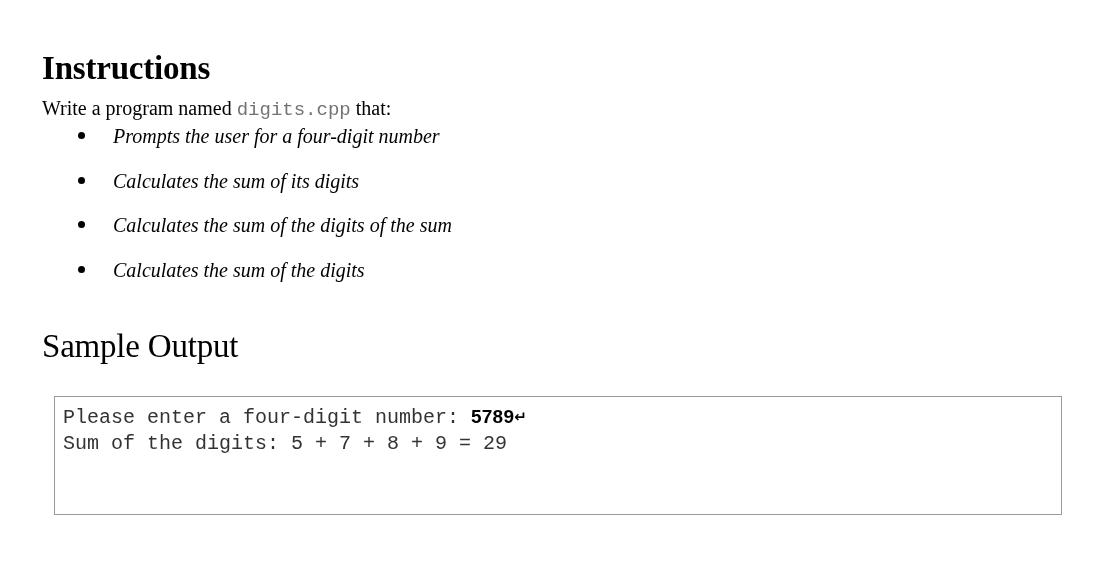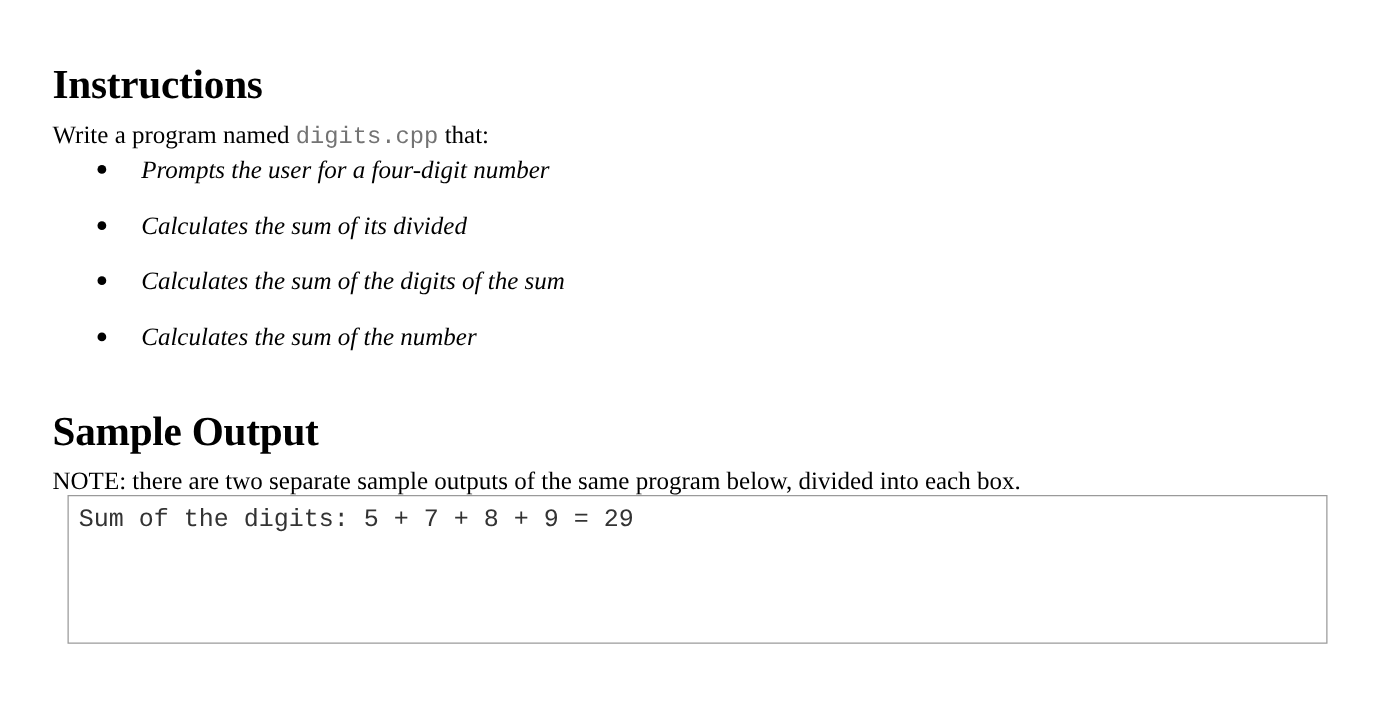--- a/index.html
+++ b/index.html
@@ -82,21 +82,21 @@
     line-height: 24px;
     white-space: nowrap;
     font-style: italic;
   }
 
   .h-sample {
     position: absolute;
     left: 42px;
     top: 305px;
     font-size: 33px;
-    font-weight: bold;
+    font-weight: normal;
     line-height: 38px;
     letter-spacing: -0.2px;
     white-space: nowrap;
   }
 
   .p-note {
     position: absolute;
     left: 42px;
     top: 353px;
     font-size: 20px;
@@ -155,35 +155,35 @@
     <span>Write a program named </span><span class="mono">digits.cpp</span><span> that:</span>
   </p>
 
   <div class="bullets">
     <div class="bullet-row" style="top:124px;">
       <span class="bullet-dot"></span>
       <span class="bullet-text">Prompts the user for a four-digit number</span>
     </div>
     <div class="bullet-row" style="top:168.5px;">
       <span class="bullet-dot"></span>
-      <span class="bullet-text">Calculates the sum of its divided</span>
+      <span class="bullet-text">Calculates the sum of its digits</span>
     </div>
     <div class="bullet-row" style="top:213px;">
       <span class="bullet-dot"></span>
       <span class="bullet-text">Calculates the sum of the digits of the sum</span>
     </div>
     <div class="bullet-row" style="top:257.5px;">
       <span class="bullet-dot"></span>
-      <span class="bullet-text">Calculates the sum of the number</span>
+      <span class="bullet-text">Calculates the sum of the digits</span>
     </div>
   </div>
 
   <h1 class="h-sample">Sample Output</h1>
 
-  <p class="p-note">NOTE: there are two separate sample outputs of the same program below, divided into each box.</p>
 
   <div class="output-box">
     <div class="code-lines">
+      <div class="code-line"><span>Please enter a four-digit number: </span><span class="typed-input">5789</span><span class="return-glyph">↵</span></div>
       <div class="code-line">Sum of the digits: 5 + 7 + 8 + 9 = 29</div>
     </div>
   </div>
 
 </div>
 
 </body></html>

